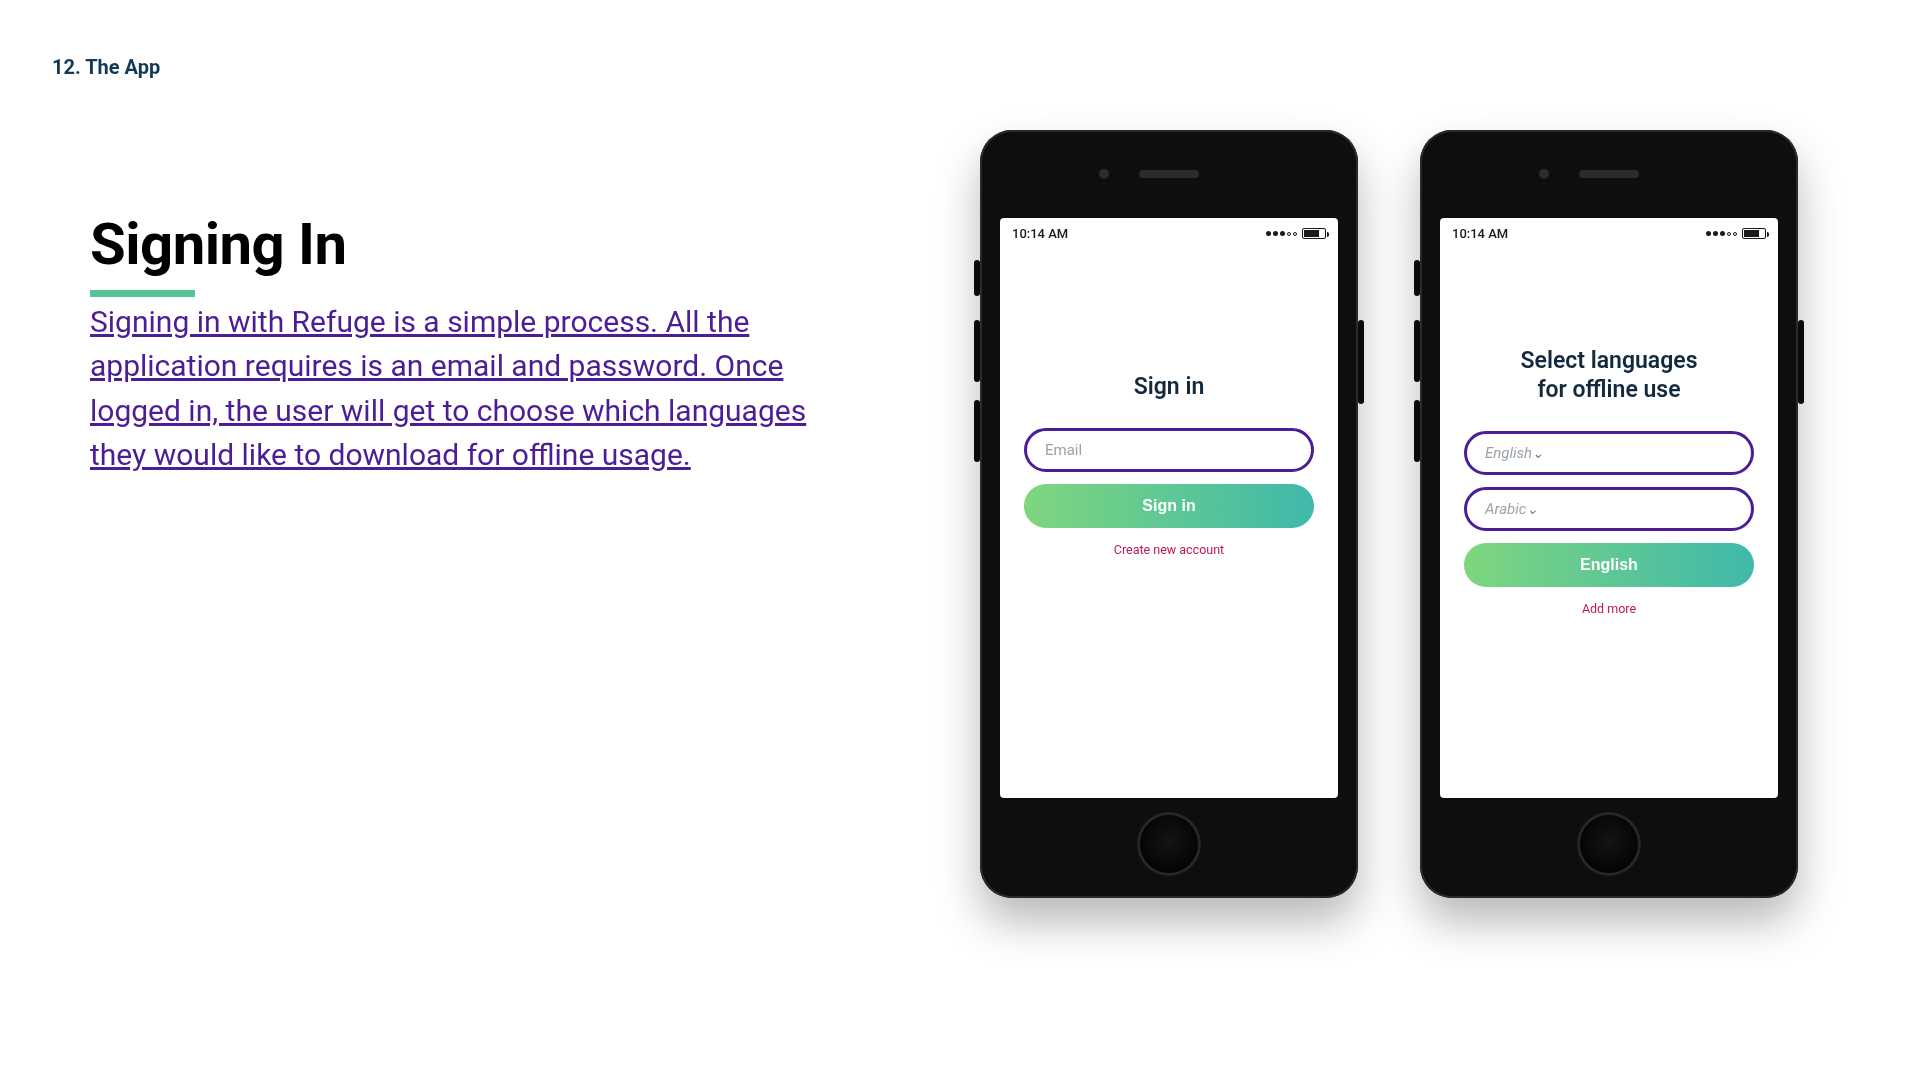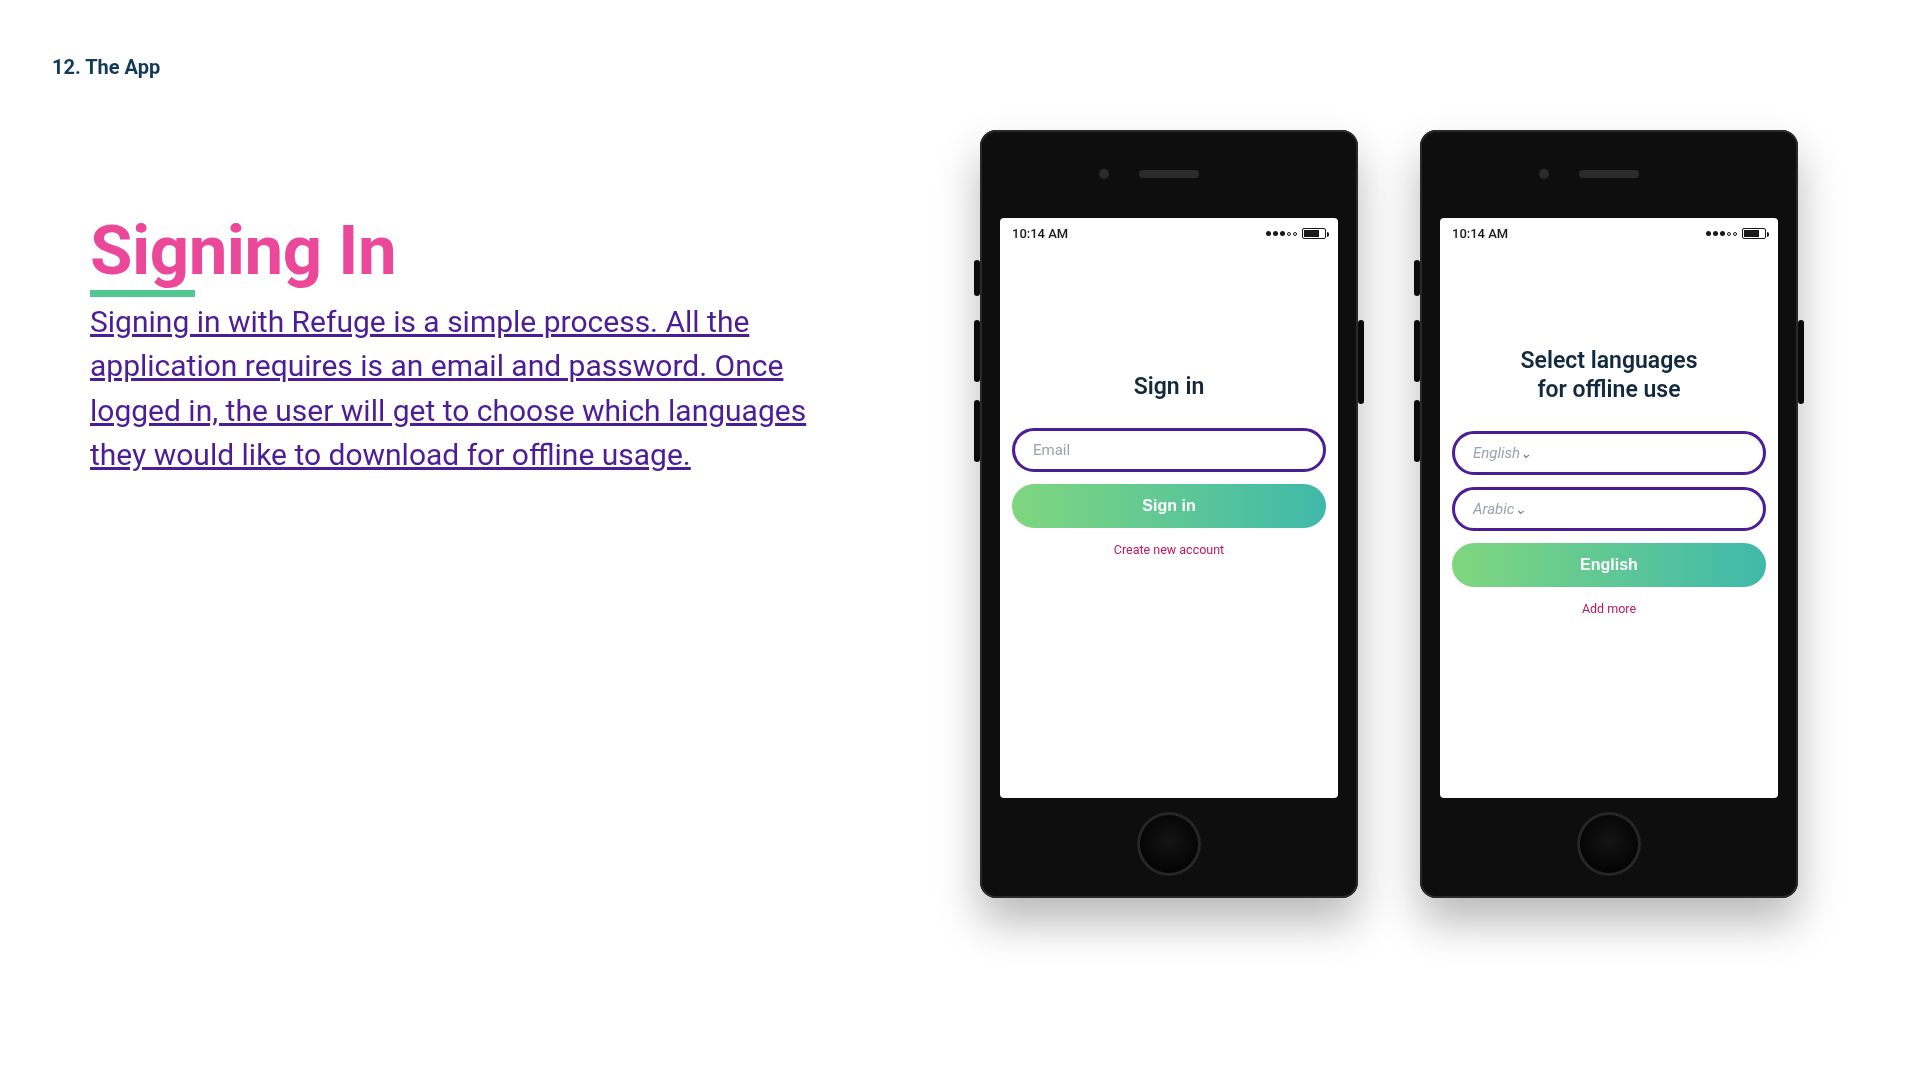--- a/index.html
+++ b/index.html
@@ -16,23 +16,23 @@
       top: 55px;
       left: 52px;
       font-size: 20px;
       font-weight: 700;
       color: #113a56;
     }
     .heading {
       position: absolute;
       top: 210px;
       left: 90px;
-      font-size: 69px;
+      font-size: 58px;
       font-weight: 700;
-      color: #ec4899;
+      color: #000000;
       letter-spacing: -0.5px;
     }
     .underline {
       position: absolute;
       top: 290px;
       left: 90px;
       width: 105px;
       height: 7px;
       background: #53c793;
     }
@@ -47,21 +47,21 @@
       font-weight: 400;
       text-decoration: underline;
     }
 
     
     .phone {
       position: absolute;
       width: 378px;
       height: 768px;
       background: #0e0e0e;
-      border-radius: 16px;
+      border-radius: 32px;
       box-shadow:
         0 0 0 2px #2a2a2a inset,
         0 24px 44px rgba(0,0,0,0.28);
     }
     .phone::after { content:""; }
     .phone-left  { top: 130px; left: 980px; }
     .phone-right { top: 130px; left: 1420px; }
 
     .phone .side-btn {
       position: absolute;
@@ -123,21 +123,21 @@
       width:24px; height:11px; border:1.5px solid #1a1a1a; border-radius:2px;
       position:relative;
     }
     .battery::after{
       content:""; position:absolute; right:-4px; top:2.5px;
       width:2.5px; height:5px; background:#1a1a1a; border-radius:0 2px 2px 0;
     }
     .battery .fill{ position:absolute; left:1px; top:1px; bottom:1px; width:70%; background:#1a1a1a; }
 
     
-    .app { padding: 0 12px; }
+    .app { padding: 0 24px; }
     .app-title {
       text-align:center;
       font-size: 23px;
       font-weight: 600;
       color: #132a3e;
       margin-top: 128px;
       margin-bottom: 26px;
       line-height:1.25;
     }
     .app-title.multi { margin-top: 102px; }

